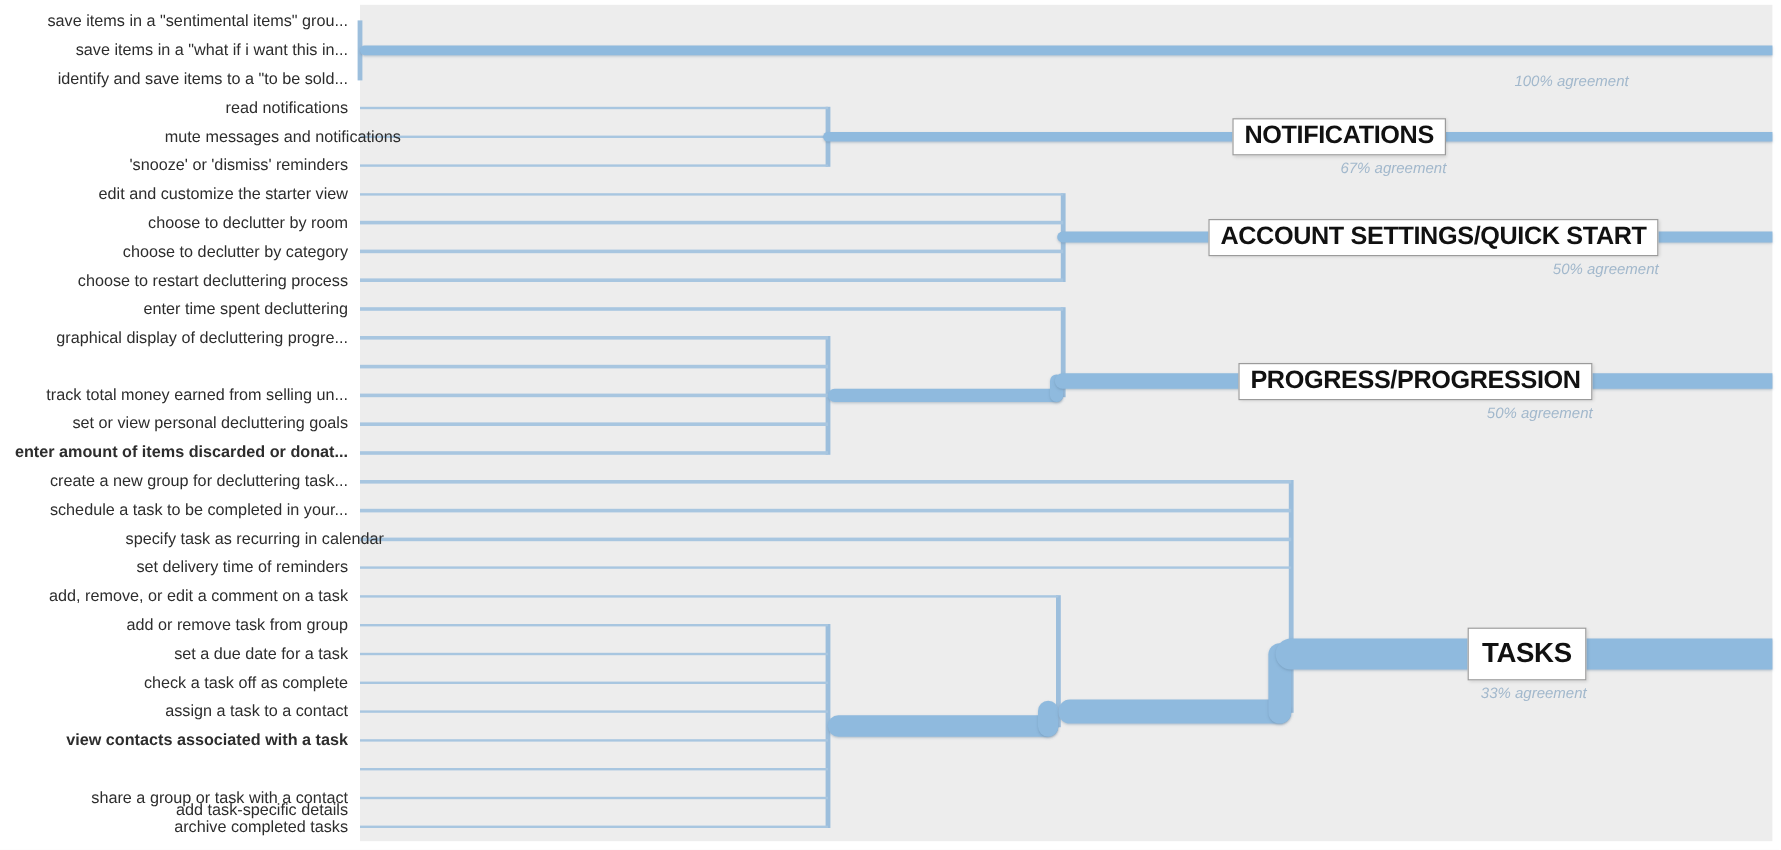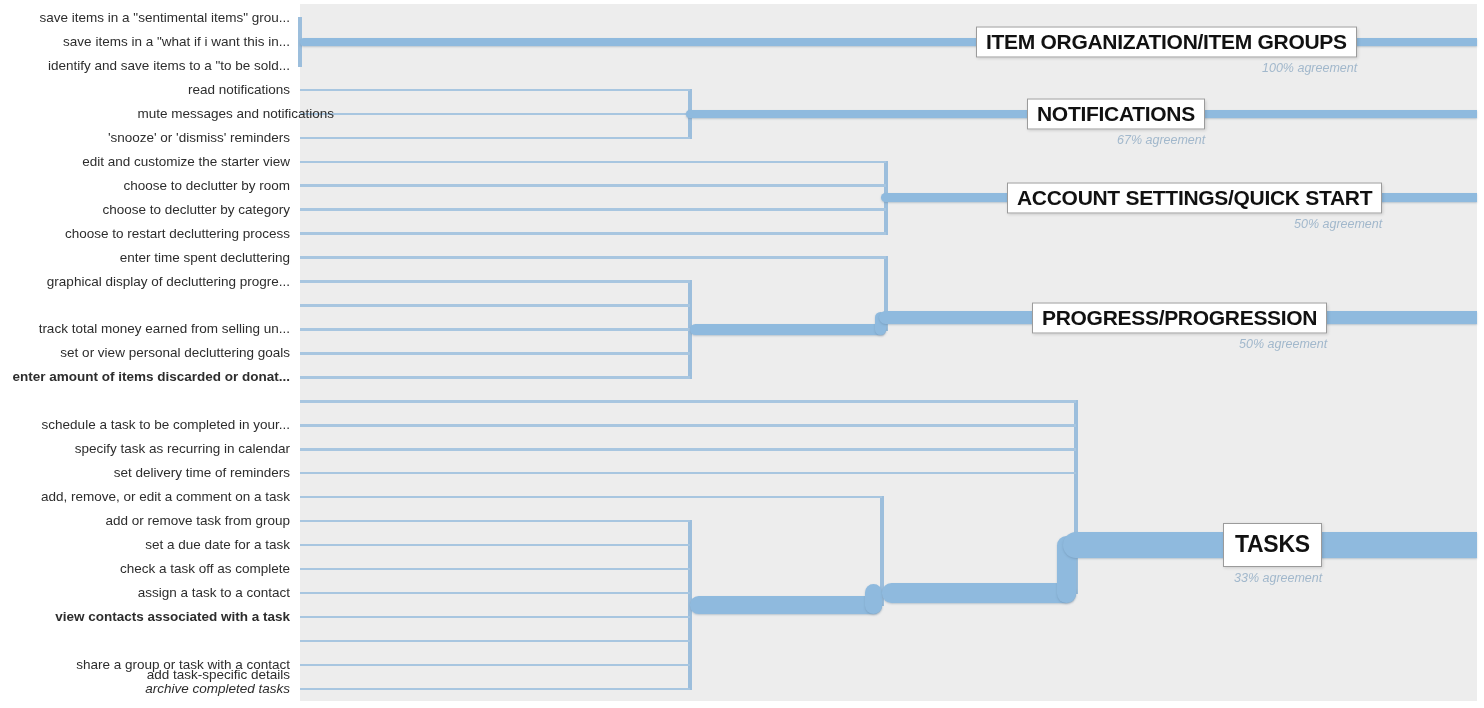--- a/index.html
+++ b/index.html
@@ -30,35 +30,35 @@
     <div class="leaf" style="top: 128.8px;">'snooze' or 'dismiss' reminders</div>
     <div class="leaf" style="top: 152.76px;">edit and customize the starter view</div>
     <div class="leaf" style="top: 176.72px;">choose to declutter by room</div>
     <div class="leaf" style="top: 200.68px;">choose to declutter by category</div>
     <div class="leaf" style="top: 224.64px;">choose to restart decluttering process</div>
     <div class="leaf" style="top: 248.6px;">enter time spent decluttering</div>
     <div class="leaf" style="top: 272.56px;">graphical display of decluttering progre...</div>
     <div class="leaf" style="top: 320.48px;">track total money earned from selling un...</div>
     <div class="leaf" style="top: 344.44px;">set or view personal decluttering goals</div>
     <div class="leaf" style="top: 368.4px; font-weight: bold;">enter amount of items discarded or donat...</div>
+    <div class="leaf" style="top: 392.36px;">create a new group for decluttering task...</div>
     <div class="leaf" style="top: 416.32px;">schedule a task to be completed in your...</div>
-    <div class="leaf" style="top: 440.28px;">specify task as recurring in calendar</div>
+    <div class="leaf" style="top: 440.28px; padding-left: 30px;">specify task as recurring in calendar</div>
     <div class="leaf" style="top: 464.24px;">set delivery time of reminders</div>
     <div class="leaf" style="top: 488.2px;">add, remove, or edit a comment on a task</div>
     <div class="leaf" style="top: 512.16px;">add or remove task from group</div>
     <div class="leaf" style="top: 536.12px;">set a due date for a task</div>
     <div class="leaf" style="top: 560.08px;">check a task off as complete</div>
     <div class="leaf" style="top: 584.04px;">assign a task to a contact</div>
     <div class="leaf" style="top: 608px; font-weight: bold;">view contacts associated with a task</div>
     <div class="leaf" style="top: 631.96px; margin-top: 34px;">add task-specific details</div>
     <div class="leaf" style="top: 655.92px;">share a group or task with a contact</div>
-    <div class="leaf" style="top: 679.88px; font-style: italic;">archive completed tasks</div>
+    <div class="leaf" style="top: 679.88px;">archive completed tasks</div>
     <div class="seg" style="left: 298.25px; top: 16.75px; width: 3.5px; height: 50.42px; background: rgb(156, 190, 220); border-radius: 0px;"></div>
     <div class="seg" style="left: 300px; top: 38.11px; width: 1177px; height: 7.7px; background: rgb(143, 186, 222); border-radius: 3.85px 0px 0px 3.85px; box-shadow: rgba(90, 120, 150, 0.35) 0px 1px 2px;"></div>
-    <div class="gbox" style="left: 976px; top: 41.96px;">ITEM ORGANIZATION/ITEM GROUPS</div>
     <div class="agree" style="left: 1262px; top: 61.46px;">100% agreement</div>
     <div class="seg" style="left: 688.25px; top: 88.63px; width: 3.5px; height: 50.42px; background: rgb(156, 190, 220); border-radius: 0px;"></div>
     <div class="seg" style="left: 300px; top: 88.63px; width: 390px; height: 2.5px; background: rgb(168, 198, 224); border-radius: 0px;"></div>
     <div class="seg" style="left: 300px; top: 112.59px; width: 390px; height: 2.5px; background: rgb(168, 198, 224); border-radius: 0px;"></div>
     <div class="seg" style="left: 300px; top: 136.55px; width: 390px; height: 2.5px; background: rgb(168, 198, 224); border-radius: 0px;"></div>
     <div class="seg" style="left: 686.15px; top: 109.99px; width: 790.85px; height: 7.7px; background: rgb(143, 186, 222); border-radius: 3.85px 0px 0px 3.85px; box-shadow: rgba(90, 120, 150, 0.35) 0px 1px 2px;"></div>
     <div class="gbox" style="left: 1027px; top: 113.84px;">NOTIFICATIONS</div>
     <div class="agree" style="left: 1117px; top: 133.34px;">67% agreement</div>
     <div class="seg" style="left: 884.25px; top: 160.51px; width: 3.5px; height: 74.38px; background: rgb(156, 190, 220); border-radius: 0px;"></div>
     <div class="seg" style="left: 300px; top: 160.51px; width: 586px; height: 2.5px; background: rgb(168, 198, 224); border-radius: 0px;"></div>

